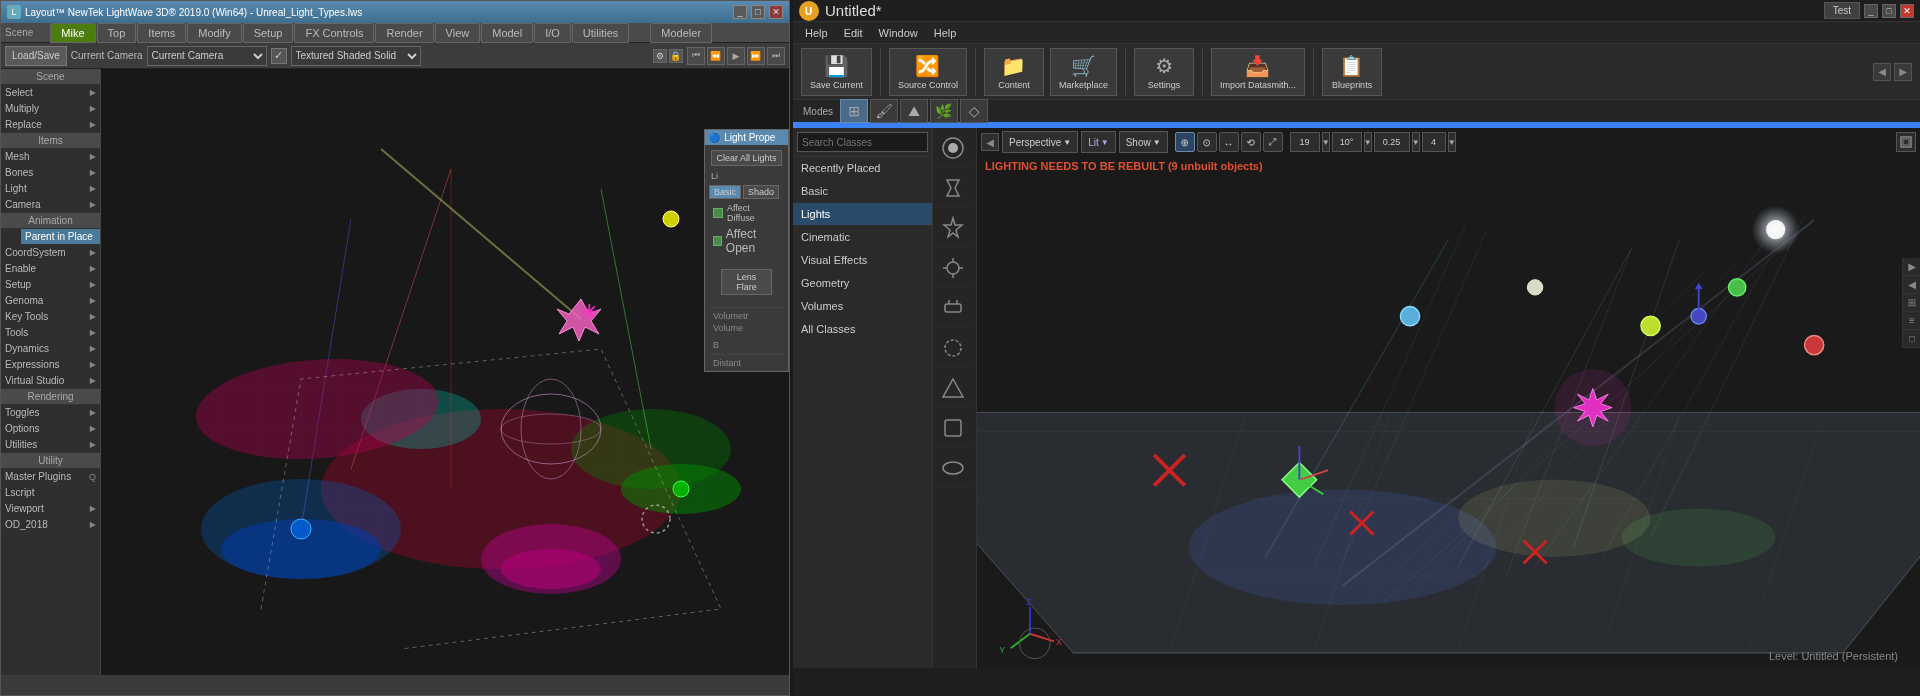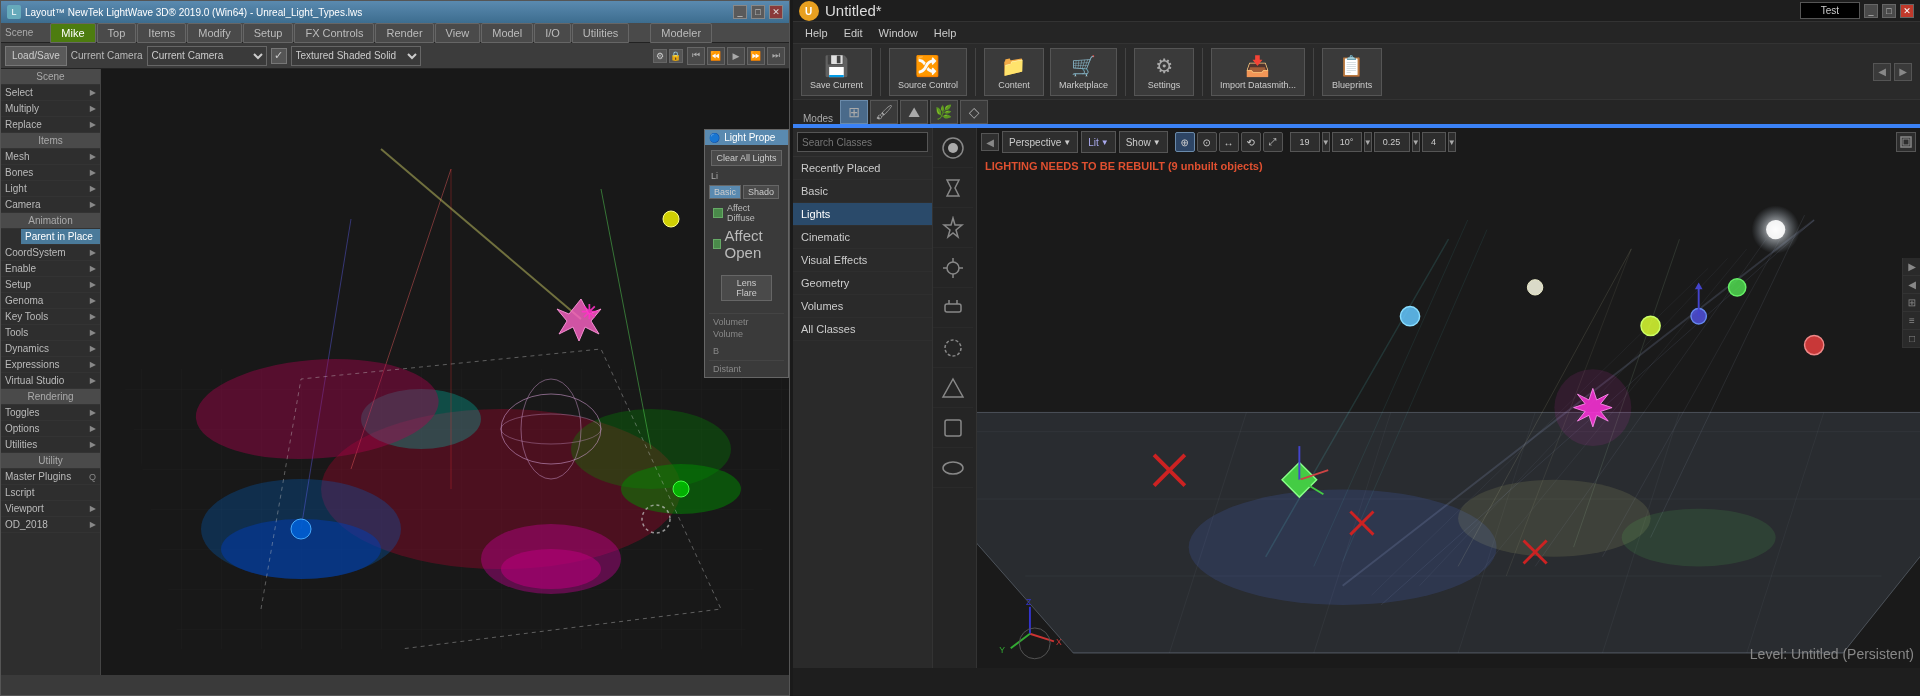--- a/index.html
+++ b/index.html
@@ -223,22 +223,22 @@
     }
     #ue-title {
       color: #ddd;
       font-size: 15px;
     }
     #ue-titlebar-controls {
       margin-left: auto;
       display: flex; align-items: center; gap: 4px;
     }
     .ue-title-btn {
-      padding: 2px 20px;
-      background: #000000;
+      padding: 2px 8px;
+      background: #404040;
       border: 1px solid #555;
       color: #ccc;
       font-size: 10px;
       cursor: pointer;
       margin-left: 44px;
     }
     .ue-win-btn {
       width: 14px; height: 14px;
       background: #4a4a4a;
       border: 1px solid #666;
@@ -295,23 +295,23 @@
       width: 1px; height: 48px;
       background: #444;
       margin: 0 2px;
     }
 
     
     #ue-modes {
       height: 28px;
       background: #252525;
       display: flex;
-      align-items: flex-end;
+      align-items: center;
       padding: 0 4px;
-      border-bottom: 4px solid #3b82f6;
+      border-bottom: 6px solid #3b82f6;
     }
     #ue-modes-label {
       color: #aaa;
       font-size: 10px;
       padding: 0 6px;
     }
     .ue-mode-btn {
       width: 28px; height: 24px;
       background: #3a3a3a;
       border: 1px solid #555;
@@ -659,21 +659,21 @@
             <div style="display:flex;gap:2px;margin:2px 0;">
               <div class="lw-tab-btn active" style="font-size:9px;padding:1px 4px;">Basic</div>
               <div class="lw-tab-btn" style="font-size:9px;padding:1px 4px;">Shado</div>
             </div>
             <div class="lw-checkbox-row">
               <div class="lw-checkbox" style="background:#4a8a4a;border:1px solid #6a6;"></div>
               <span style="font-size:9px;">Affect Diffuse</span>
             </div>
             <div class="lw-checkbox-row">
               <div class="lw-checkbox" style="background:#4a8a4a;border:1px solid #6a6;"></div>
-              <span style="font-size:15px;">Affect Open</span>
+              <span style="font-size:12px;">Affect Open</span>
             </div>
             <div class="light-props-btn" style="font-size:9px;width:auto;margin:12px;">Lens Flare</div>
             <div style="height:1px;background:#444;margin:2px 0;"></div>
             <div style="font-size:9px;color:#888;padding:1px 4px;">Volumetr</div>
             <div style="font-size:9px;color:#888;padding:1px 4px;">Volume</div>
             <div style="font-size:9px;color:#888;padding:2px 4px;margin-top:4px;">B</div>
             <div style="height:1px;background:#444;margin:2px 0;"></div>
             <div style="font-size:9px;color:#888;padding:1px 4px;">Distant</div>
           </div>
         </div>
@@ -1004,21 +1004,21 @@
             <text x="27" y="12" fill="#cc3333" font-size="9">X</text>
             <text x="-4" y="-30" fill="#3333cc" font-size="9">Z</text>
             <text x="-32" y="20" fill="#33aa33" font-size="9">Y</text>
           </g>
 
           <circle cx="60" cy="540" r="16" fill="none" stroke="#555" stroke-width="1"></circle>
 
         </svg>
 
         
-        <div style="position:absolute;bottom:6px;right:6px;color:#888;font-size:14px;">Level: Untitled (Persistent)</div>
+        <div style="position:absolute;bottom:6px;right:22px;color:#888;font-size:11px;">Level: Untitled (Persistent)</div>
       </div>
 
       <div id="ue-right-strip">
         <div class="ue-strip-btn">▶</div>
         <div class="ue-strip-btn">◀</div>
         <div class="ue-strip-btn">⊞</div>
         <div class="ue-strip-btn">≡</div>
         <div class="ue-strip-btn">□</div>
       </div>
     </div>

